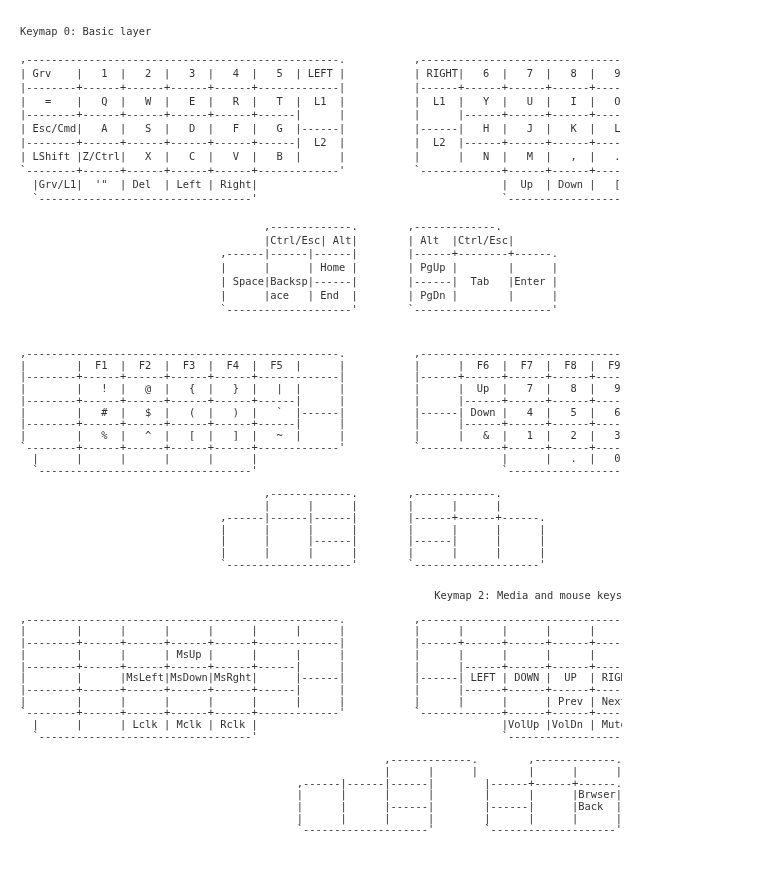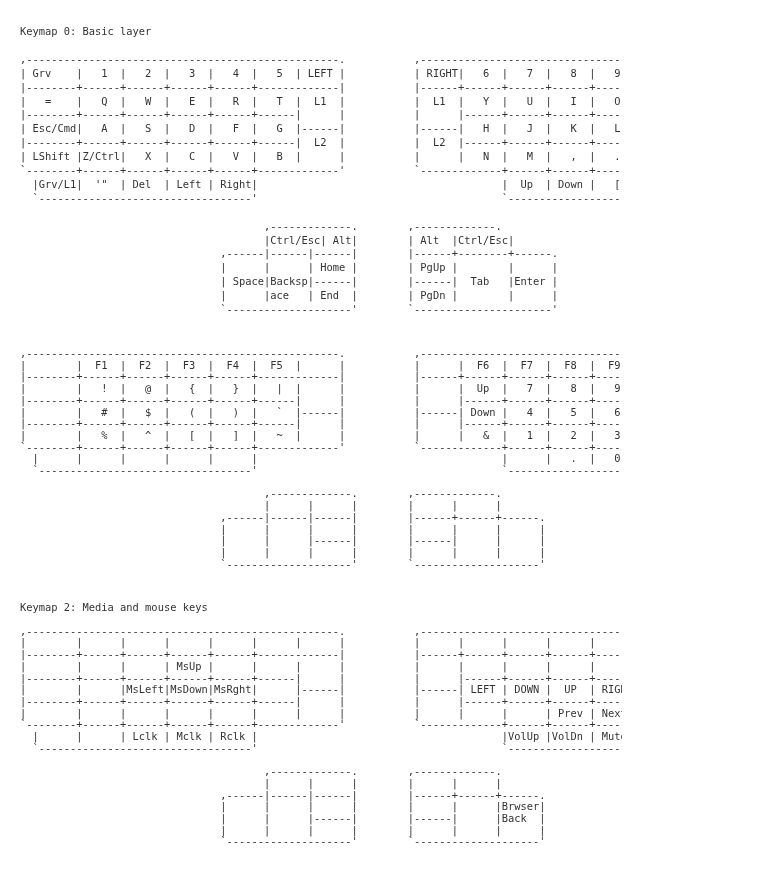--- a/index.html
+++ b/index.html
@@ -24,21 +24,21 @@
   }
   
   .lh-wide .keymap-title,
   .lh-wide .keymap-ascii { line-height: 13.9px; }
   .lh-narrow .keymap-title,
   .lh-narrow .keymap-ascii { line-height: 11.7px; }
   .lh-wide .keymap-title { margin-bottom: 13.9px; }
   .lh-narrow .keymap-title { margin-bottom: 11.7px; }
   .keymap-section { display: block; }
   #keymap-section-1 { margin-top: 31px; }
-  #keymap-section-2 { margin-top: 32px; }
+  #keymap-section-2 { margin-top: 20px; text-align: right; }
 </style>
 </head>
 <body style="background: rgb(255, 255, 255);">
 
 <div class="page" style="color: rgb(51, 51, 51);">
 
   <section class="keymap-section lh-wide" id="keymap-section-0">
     <div class="keymap-title">Keymap 0: Basic layer</div>
     <pre class="keymap-ascii">,--------------------------------------------------.           ,--------------------------------------------------.
 | Grv    |   1  |   2  |   3  |   4  |   5  | LEFT |           | RIGHT|   6  |   7  |   8  |   9  |   0  |   -    |

